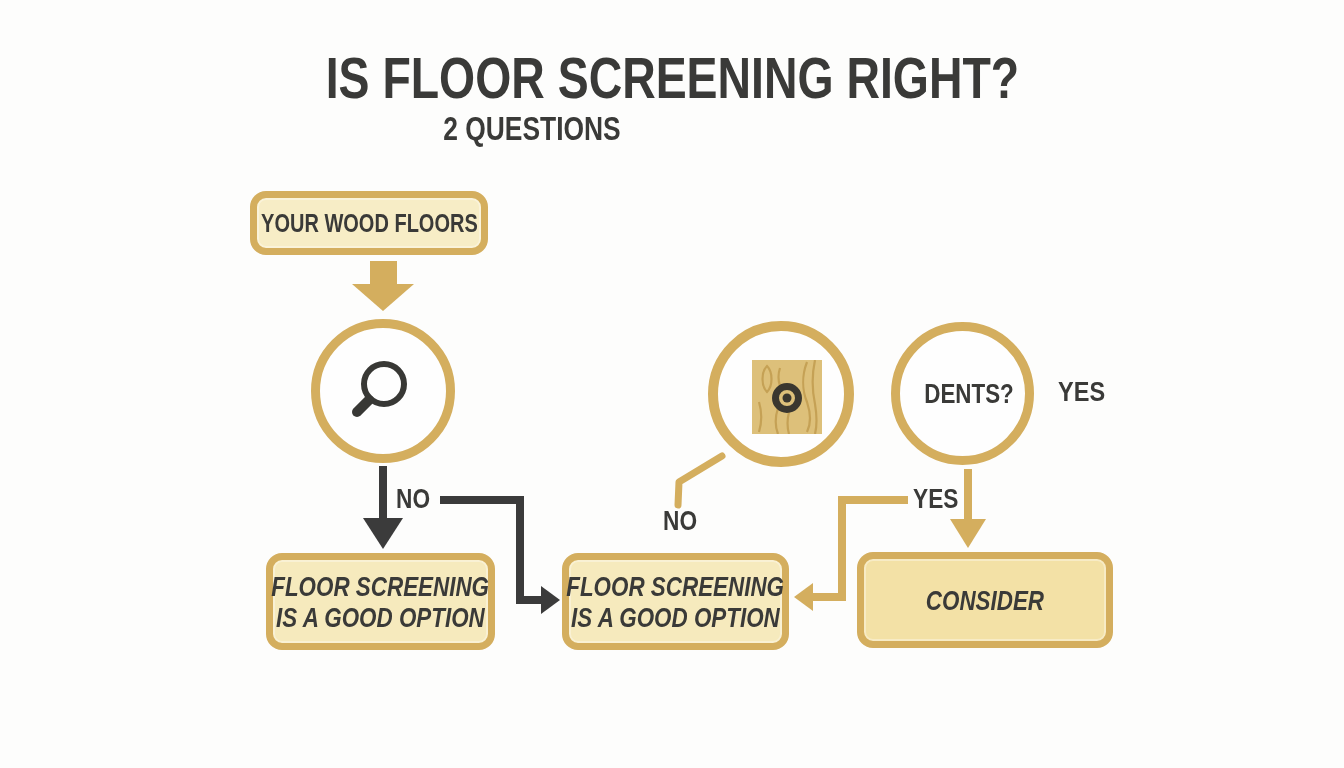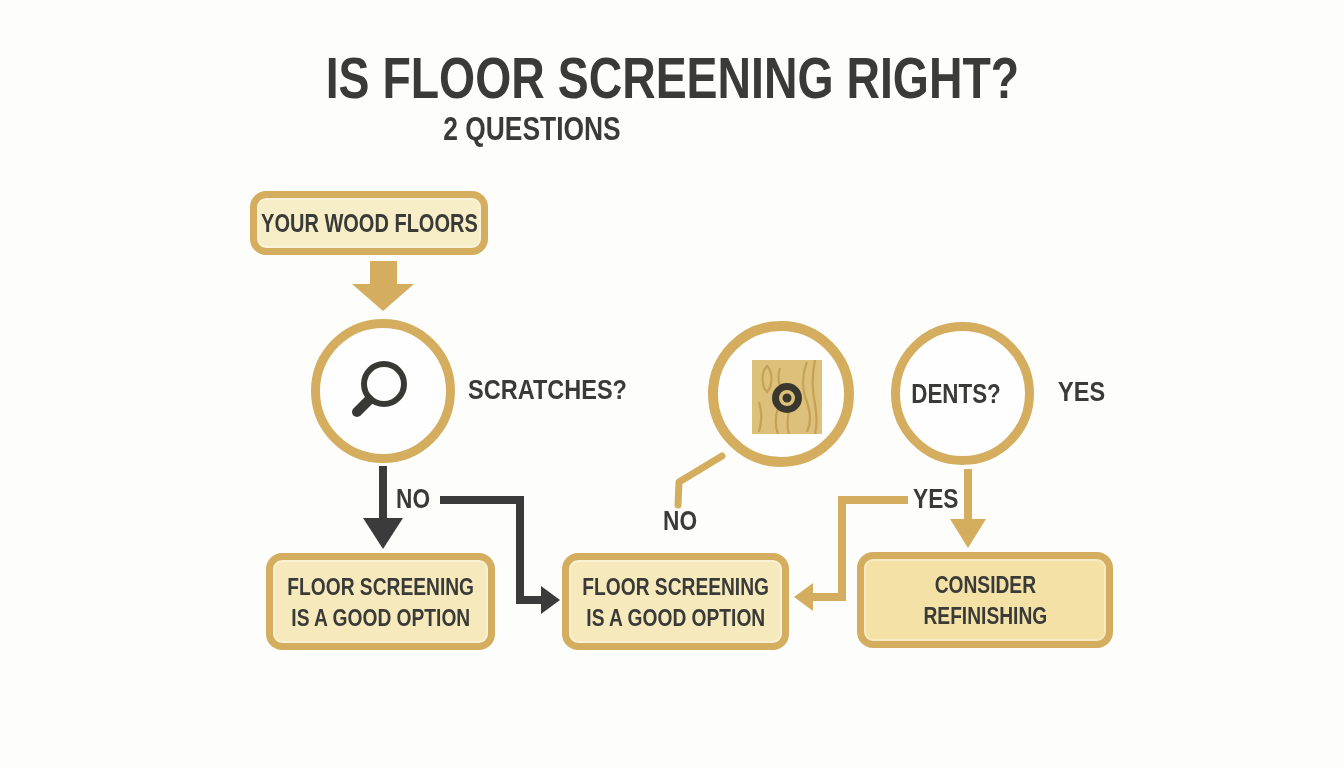--- a/index.html
+++ b/index.html
@@ -32,31 +32,31 @@
     background:#f6eabd;
     border:7px solid #d4ae5e;
     border-radius:16px;
     box-sizing:border-box;
     display:flex;flex-direction:column;align-items:center;justify-content:center;
     box-shadow:inset 0 0 0 2px rgba(255,255,255,0.35);
   }
   .start-box{left:250px;top:191px;width:238px;height:64px;background:#f7edc6;}
   .start-box .cond{font-size:25px;}
   .outcome-box{width:229px;height:97px;}
-  .outcome-box .cond{font-size:24px;line-height:31px;}
+  .outcome-box .cond{font-size:28px;line-height:31px;font-style:italic;}
   #outcome-1{left:266px;top:553px;}
   #outcome-2{left:562px;top:553px;width:227px;}
   #outcome-3{left:857px;top:552px;width:256px;height:96px;background:#f3e1a6;}
 
   .flow-circle{
     position:absolute;
     border-radius:50%;
     background:#fefefe;
     box-sizing:border-box;
-    display:flex;align-items:center;justify-content:flex-start;
+    display:flex;align-items:center;justify-content:flex-end;
   }
   #circle-scratches{left:311px;top:319px;width:144px;height:144px;border:9px solid #d4ae5e;}
   #circle-wood{left:708px;top:321px;width:146px;height:146px;border:10px solid #d4ae5e;}
   #circle-dents{left:891px;top:322px;width:143px;height:143px;border:9px solid #d4ae5e;}
   #circle-dents .cond{font-size:28px;}
 
   .edge-label{position:absolute;font-size:27px;}
   #label-scratches{left:468px;top:374px;font-size:28px;}
   #label-no-1{left:396px;top:484px;}
   #label-no-2{left:663px;top:506px;}
@@ -113,23 +113,20 @@
 
   <div class="flow-box start-box">
     <span class="cond"><span class="squeeze">YOUR WOOD FLOORS</span></span>
   </div>
 
   <div class="flow-circle" id="circle-scratches"></div>
   <svg id="magnifier-svg" width="72" height="72" viewBox="0 0 72 72">
     <circle cx="37" cy="33" r="20" fill="none" stroke="#383835" stroke-width="6"></circle>
     <line x1="22" y1="49" x2="10" y2="61" stroke="#383835" stroke-width="10" stroke-linecap="round"></line>
   </svg>
-  <div class="edge-label cond" id="label-scratches">
-    <span class="squeezeL">SCRATCHES?</span>
-  </div>
 
   <div class="flow-circle" id="circle-wood"></div>
   <svg id="wood-icon-svg" width="70" height="74" viewBox="0 0 70 74">
     <rect x="0" y="0" width="70" height="74" fill="#ddc07a"></rect>
     <g fill="none" stroke="#c5a155" stroke-width="2.2">
       <path d="M15,6 C9,12 9,26 15,32 C21,26 21,12 15,6 Z"></path>
       <path d="M55,2 C50,15 50,30 55,42 C59,54 59,64 55,72"></path>
       <path d="M63,0 C60,14 60,30 63,44 C65,56 65,66 63,74"></path>
       <path d="M7,42 C10,52 10,62 7,72"></path>
       <path d="M26,48 C23,57 23,66 26,74"></path>
@@ -160,16 +157,15 @@
   <div class="flow-box outcome-box" id="outcome-1">
     <span class="cond"><span class="squeeze">FLOOR SCREENING</span></span>
     <span class="cond"><span class="squeeze">IS A GOOD OPTION</span></span>
   </div>
   <div class="flow-box outcome-box" id="outcome-2">
     <span class="cond"><span class="squeeze">FLOOR SCREENING</span></span>
     <span class="cond"><span class="squeeze">IS A GOOD OPTION</span></span>
   </div>
   <div class="flow-box outcome-box" id="outcome-3">
     <span class="cond"><span class="squeeze">CONSIDER</span></span>
-    <span class="cond"><span class="squeeze">REFINISHING</span></span>
   </div>
 
 </div>
 
 </body></html>

